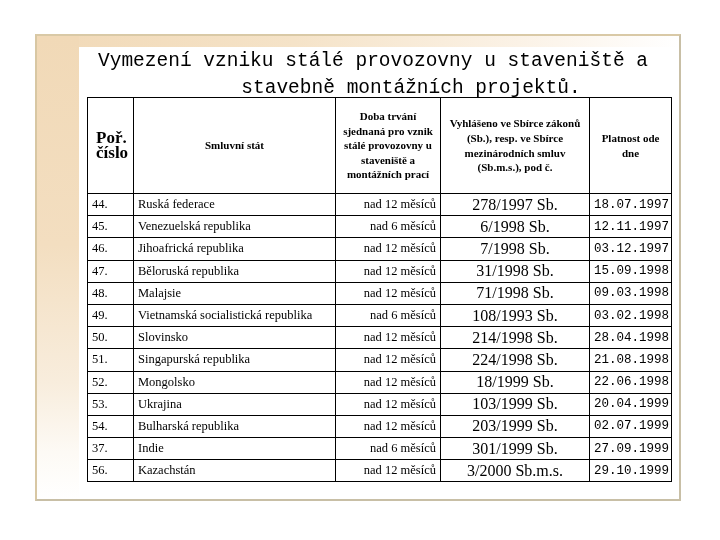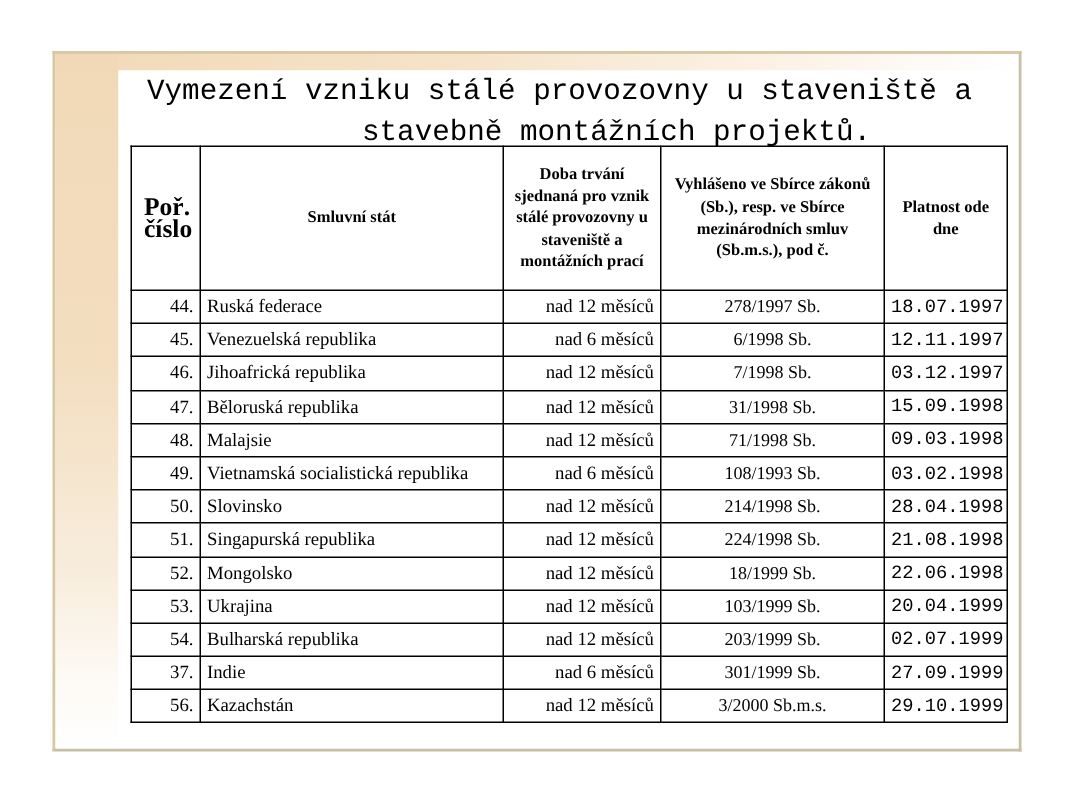--- a/index.html
+++ b/index.html
@@ -37,24 +37,24 @@
   }
   table.grid td, table.grid th {
     border: 1.5px solid #000; padding: 0 4px; vertical-align: middle; overflow: hidden; white-space: nowrap;
   }
   table.grid th {
     font-weight: bold; font-size: 11px; line-height: 14.6px; text-align: center; white-space: normal;
     height: 95px;
   }
   table.grid th.c-num { text-align: left; font-size: 17px; padding-left: 8px; }
   table.grid td { height: 21.2px; }
-  td.c-num { text-align: right; margin-top: 48px; }
+  td.c-num { text-align: left; margin-top: 48px; }
   td.c-state { text-align: left; padding-left: 5px; }
   td.c-dur { text-align: right; padding-right: 10px; }
-  td.c-coll { text-align: center; font-size: 12px; }
+  td.c-coll { text-align: center; font-size: 16px; }
   td.c-date { text-align: center; font-family: Liberation Mono, monospace; }
 </style>
 </head>
 <body>
 
 <div class="frame">
   <div class="band-top"></div>
   <div class="band-left"></div>
   <div class="inner"></div>
 </div>

